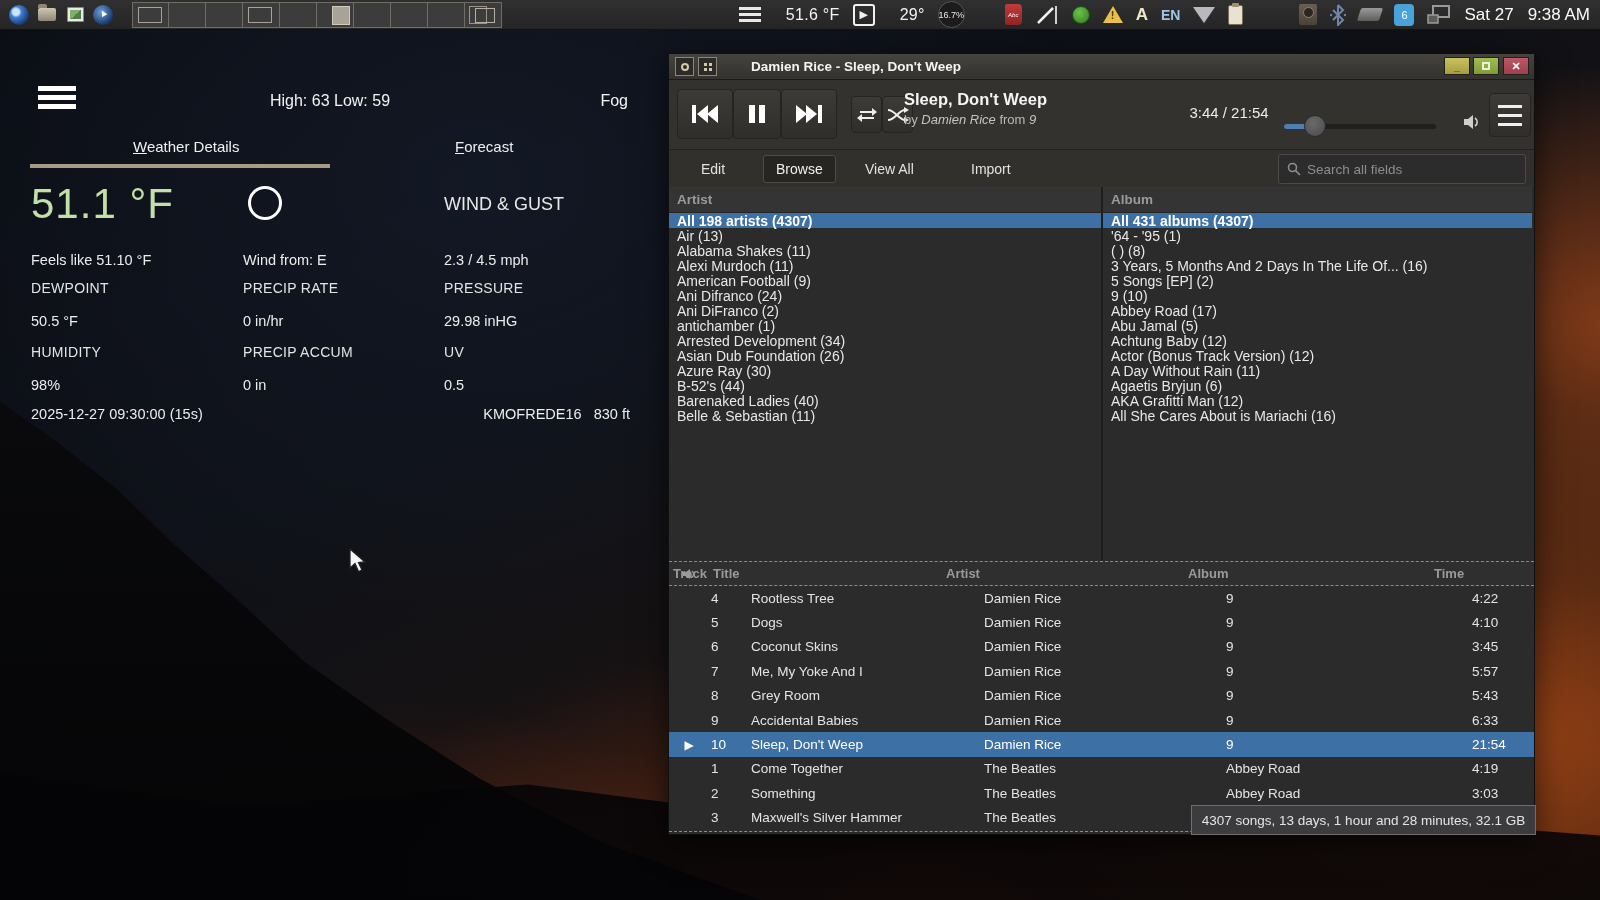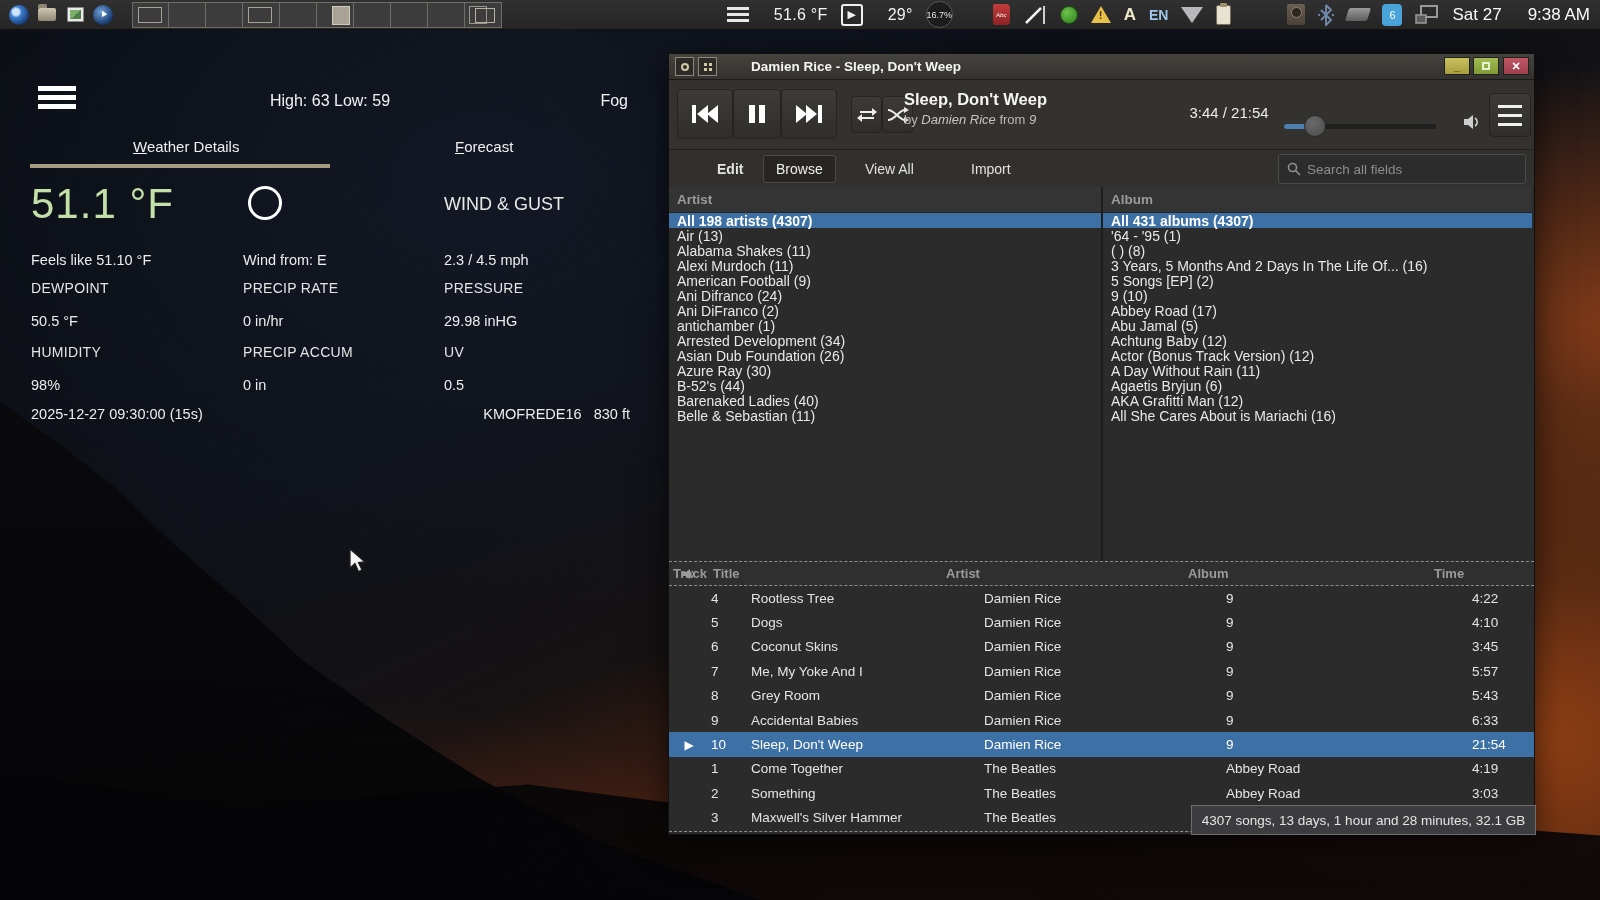--- a/index.html
+++ b/index.html
@@ -61,21 +61,21 @@
   .warn-ic:after { content:"!"; position:absolute; left:-2px; top:3px; font-size:11px; color:#4a3a06; font-weight:bold; }
   .font-a { color:#efe9c8; font-weight:bold; font-size:17px; }
   .lang-en { color:#9fc6e8; font-weight:bold; font-size:14px; }
   .kbd-tri { width:0; height:0; border-left:11px solid transparent; border-right:11px solid transparent; border-top:16px solid #b9b9bd; filter:drop-shadow(0 1px 1px #333); }
   .clip-ic { width:15px; height:20px; background:#e8e2d2; border:1px solid #7a6f55; border-radius:2px; position:relative; }
   .clip-ic:before { content:""; position:absolute; left:3px; top:-3px; width:7px; height:4px; background:#a0906a; border-radius:1px; }
   .mixer-ic { width:18px; height:21px; background:linear-gradient(#6a5f52,#4a4238); border-radius:2px; position:relative; }
   .mixer-ic:before { content:""; position:absolute; left:4px; top:3px; width:9px; height:9px; border-radius:50%; background:#2c2620; border:1px solid #8f8374; }
   .usb-ic { width:22px; height:13px; background:linear-gradient(#9a9a9a,#5d5d5d); transform:skewX(-18deg); border-radius:2px; }
   .sensor-ic { width:20px; height:22px; background:#4aa3d8; border-radius:4px; color:#fff; font-size:11px; display:flex; align-items:center; justify-content:center; }
-  .p-clock { color:#fafafa; font-size:17px; display:flex; gap:26px; }
+  .p-clock { color:#fafafa; font-size:17px; display:flex; gap:14px; }
 
   
   #weather { position:absolute; left:30px; top:84px; width:600px; height:345px; z-index:5; }
   .w-top { position:relative; height:36px; }
   .w-menu { position:absolute; left:8px; top:2px; display:flex; flex-direction:column; gap:4px; cursor:pointer; }
   .w-menu i { width:38px; height:5px; background:#fff; display:block; }
   .w-highlow { position:absolute; left:0; right:0; top:8px; text-align:center; font-size:16px; color:#f2f2f2; }
   .w-cond { position:absolute; right:2px; top:8px; font-size:16px; color:#f2f2f2; }
   .w-tabs { position:relative; height:46px; margin-top:12px; }
   .w-tab { position:absolute; top:6px; font-size:15px; color:#f0f0f0; cursor:pointer; }
@@ -400,21 +400,21 @@
         <path d="M12 4 C15 6 15 10 12 12" stroke="#cfcfcf" stroke-width="1.6" fill="none"></path>
       </svg>
       <div id="menu-btn">
           <i></i>
           <i></i>
           <i></i>
         </div>
     </div>
 
     <div id="tabrow">
-        <div class="ptab" style="left: 36px; font-weight: bold;">Edit</div>
+        <div class="ptab" style="left: 20px;">Edit</div>
         <div class="ptab active" style="left: 94px;">Browse</div>
         <div class="ptab" style="left: 184px;">View All</div>
         <div class="ptab" style="left: 290px;">Import</div>
         <div id="search-wrap">
           <svg width="14" height="14" viewBox="0 0 14 14">
             <circle cx="5.5" cy="5.5" r="4" stroke="#8d8d8d" stroke-width="1.6" fill="none"></circle>
             <line x1="8.6" y1="8.6" x2="13" y2="13" stroke="#8d8d8d" stroke-width="1.6"></line>
           </svg>
           <input id="search-input" placeholder="Search all fields" style="">
         </div>

